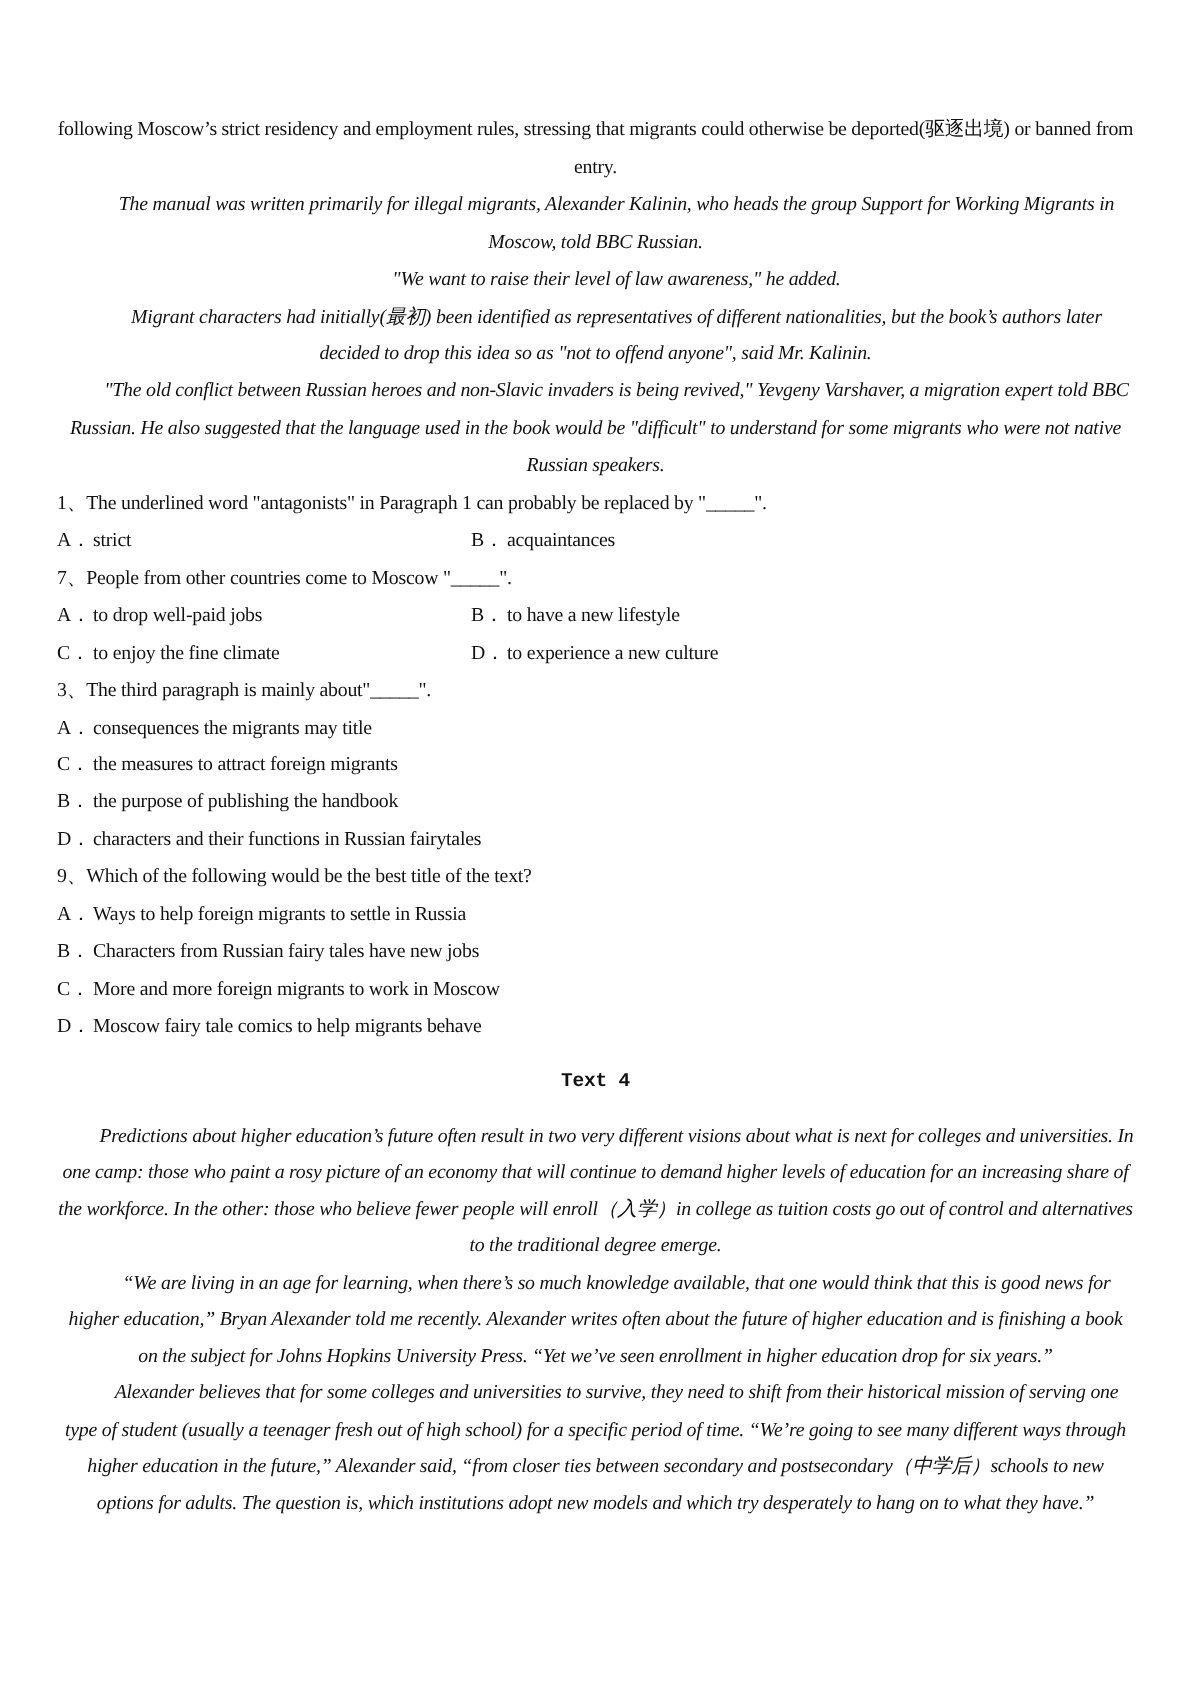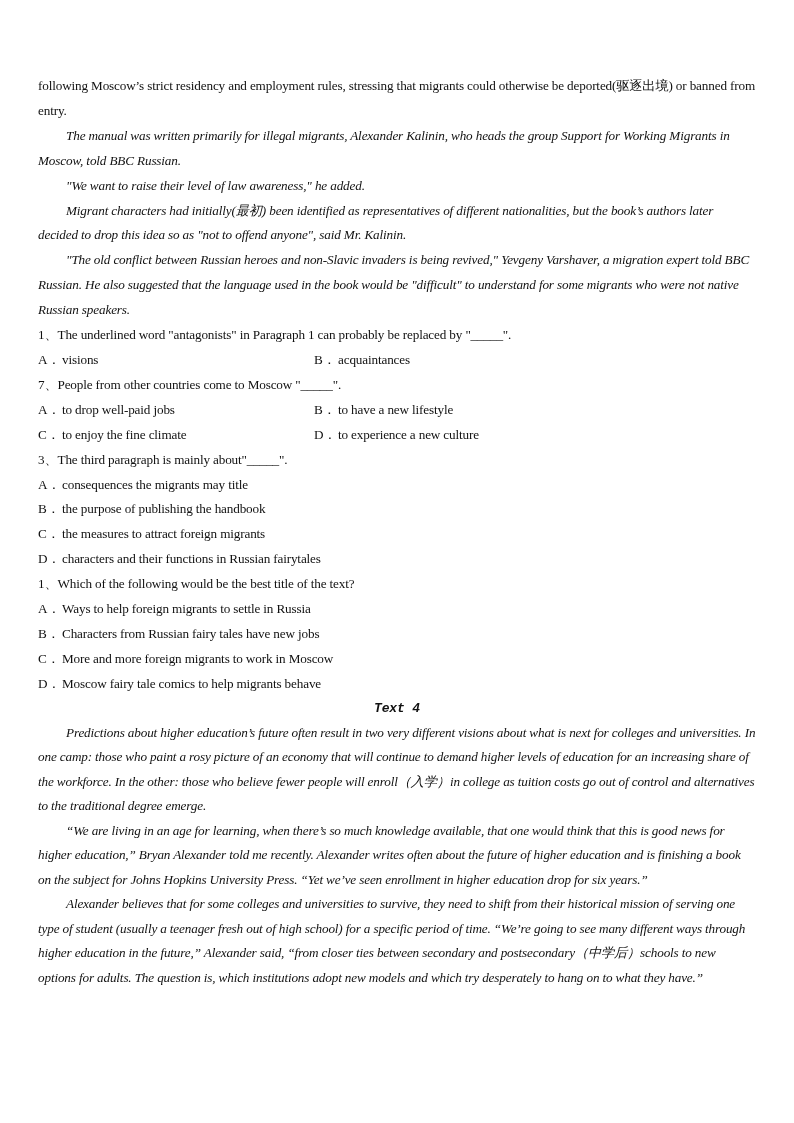--- a/index.html
+++ b/index.html
@@ -3,77 +3,77 @@
   <meta charset="utf-8">
   <style>
     html, body { margin: 0; padding: 0; background: #ffffff; }
     body { width: 794px; height: 1123px; position: relative; overflow: hidden; }
     .page {
       position: absolute; left: 38px; top: 74px; width: 718px;
       font-family: "Liberation Serif", "DejaVu Serif", serif;
       font-size: 13.2px; color: #111111; line-height: 24.9px;
       letter-spacing: -0.15px;
     }
-    .p { margin: 0; text-align: left; }
+    .p { margin: 0; text-align: center; }
     .indent { text-indent: 28px; font-style: italic; }
     .q { margin: 0; }
     .opt-row { display: flex; margin: 0; }
     .opt { margin: 0; }
     .opt.half { width: 276px; }
     .opt .lbl { display: inline-block; width: 24px; }
     .heading {
-      text-align: center; margin: 4px;
+      text-align: center; margin: 16px;
       font-family: "Liberation Mono", "DejaVu Sans Mono", monospace;
-      font-size: 13px; line-height: 16px; padding-left: 0px; font-style: italic;
+      font-size: 13px; line-height: 16px; padding-left: 0px;
     }
     .tight { line-height: 24.5px; }
   </style>
 </head>
 <body>
 
 <div class="page">
 
   <section>
     <p class="p">following Moscow’s strict residency and employment rules, stressing that migrants could otherwise be deported(驱逐出境) or banned from entry.</p>
     <p class="p indent">The manual was written primarily for illegal migrants, Alexander Kalinin, who heads the group Support for Working Migrants in Moscow, told BBC Russian.</p>
     <p class="p indent">"We want to raise their level of law awareness," he added.</p>
     <p class="p indent">Migrant characters had initially(最初) been identified as representatives of different nationalities, but the book’s authors later decided to drop this idea so as "not to offend anyone", said Mr. Kalinin.</p>
     <p class="p indent">"The old conflict between Russian heroes and non-Slavic invaders is being revived," Yevgeny Varshaver, a migration expert told BBC Russian. He also suggested that the language used in the book would be "difficult" to understand for some migrants who were not native Russian speakers.</p>
   </section>
 
   <section>
     <p class="q">1、The underlined word "antagonists" in Paragraph 1 can probably be replaced by "_____".</p>
     <div class="opt-row">
-      <p class="opt half"><span class="lbl">A．</span><span>visions</span></p>
+      <p class="opt half"><span class="lbl">A．</span><span>strict</span></p>
       <p class="opt"><span class="lbl">B．</span><span>acquaintances</span></p>
     </div>
   </section>
 
   <section>
     <p class="q">7、People from other countries come to Moscow "_____".</p>
     <div class="opt-row">
       <p class="opt half"><span class="lbl">A．</span><span>to drop well-paid jobs</span></p>
       <p class="opt"><span class="lbl">B．</span><span>to have a new lifestyle</span></p>
     </div>
     <div class="opt-row">
       <p class="opt half"><span class="lbl">C．</span><span>to enjoy the fine climate</span></p>
       <p class="opt"><span class="lbl">D．</span><span>to experience a new culture</span></p>
     </div>
   </section>
 
   <section>
     <p class="q">3、The third paragraph is mainly about"_____".</p>
     <p class="opt"><span class="lbl">A．</span><span>consequences the migrants may title</span></p>
+    <p class="opt"><span class="lbl">C．</span><span>the measures to attract foreign migrants</span></p>
     <p class="opt"><span class="lbl">B．</span><span>the purpose of publishing the handbook</span></p>
-    <p class="opt"><span class="lbl">C．</span><span>the measures to attract foreign migrants</span></p>
     <p class="opt"><span class="lbl">D．</span><span>characters and their functions in Russian fairytales</span></p>
   </section>
 
   <section>
-    <p class="q">1、Which of the following would be the best title of the text?</p>
+    <p class="q">9、Which of the following would be the best title of the text?</p>
     <p class="opt"><span class="lbl">A．</span><span>Ways to help foreign migrants to settle in Russia</span></p>
     <p class="opt"><span class="lbl">B．</span><span>Characters from Russian fairy tales have new jobs</span></p>
     <p class="opt"><span class="lbl">C．</span><span>More and more foreign migrants to work in Moscow</span></p>
     <p class="opt"><span class="lbl">D．</span><span>Moscow fairy tale comics to help migrants behave</span></p>
   </section>
 
   <section>
     <h2 class="heading">Text 4</h2>
     <p class="p indent tight">Predictions about higher education’s future often result in two very different visions about what is next for colleges and universities. In one camp: those who paint a rosy picture of an economy that will continue to demand higher levels of education for an increasing share of the workforce. In the other: those who believe fewer people will enroll（入学）in college as tuition costs go out of control and alternatives to the traditional degree emerge.</p>
     <p class="p indent tight">“We are living in an age for learning, when there’s so much knowledge available, that one would think that this is good news for higher education,” Bryan Alexander told me recently. Alexander writes often about the future of higher education and is finishing a book on the subject for Johns Hopkins University Press. “Yet we’ve seen enrollment in higher education drop for six years.”</p>

